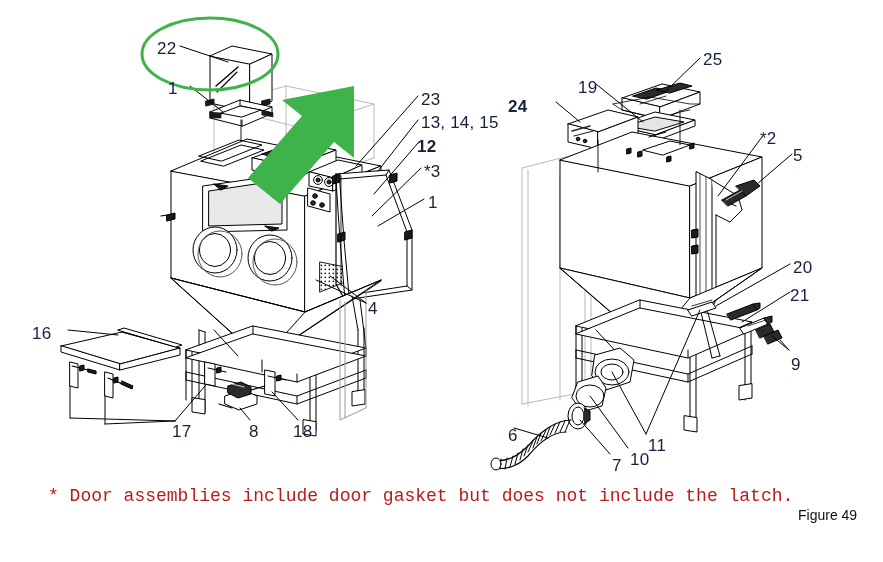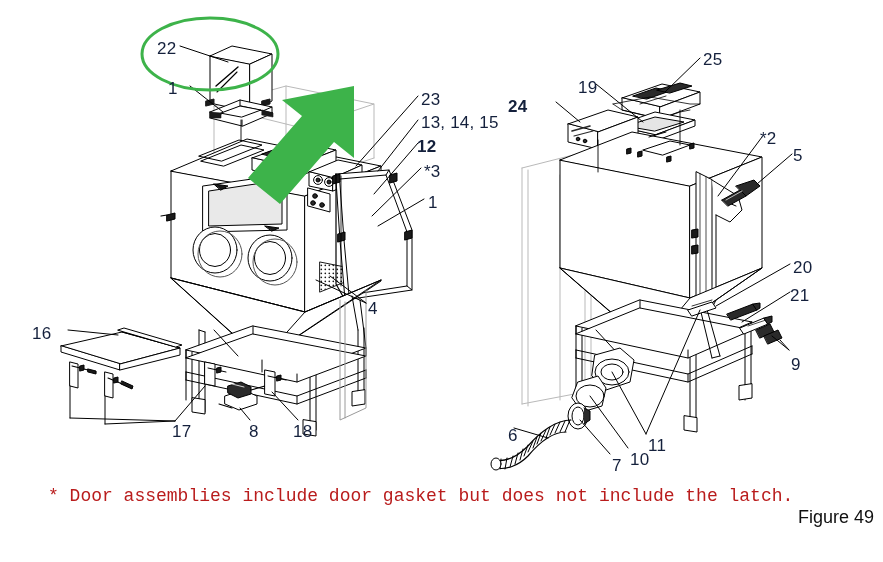--- a/index.html
+++ b/index.html
@@ -26,21 +26,21 @@
     left:48px;top:486px;
     font-family:Liberation Mono, monospace;
     font-size:18px;
     color:#b91c1c;
     white-space:nowrap;
   }
   .figcap{
     position:absolute;
     left:798px;top:507px;
     font-family:"Liberation Sans", sans-serif;
-    font-size:18px;
+    font-size:14px;
     color:#101010;
     white-space:nowrap;
   }
 </style>
 </head>
 <body>
 
 <div id="figure-root">
 
   <svg class="diagram" viewBox="0 0 883 562" xmlns="http://www.w3.org/2000/svg">

